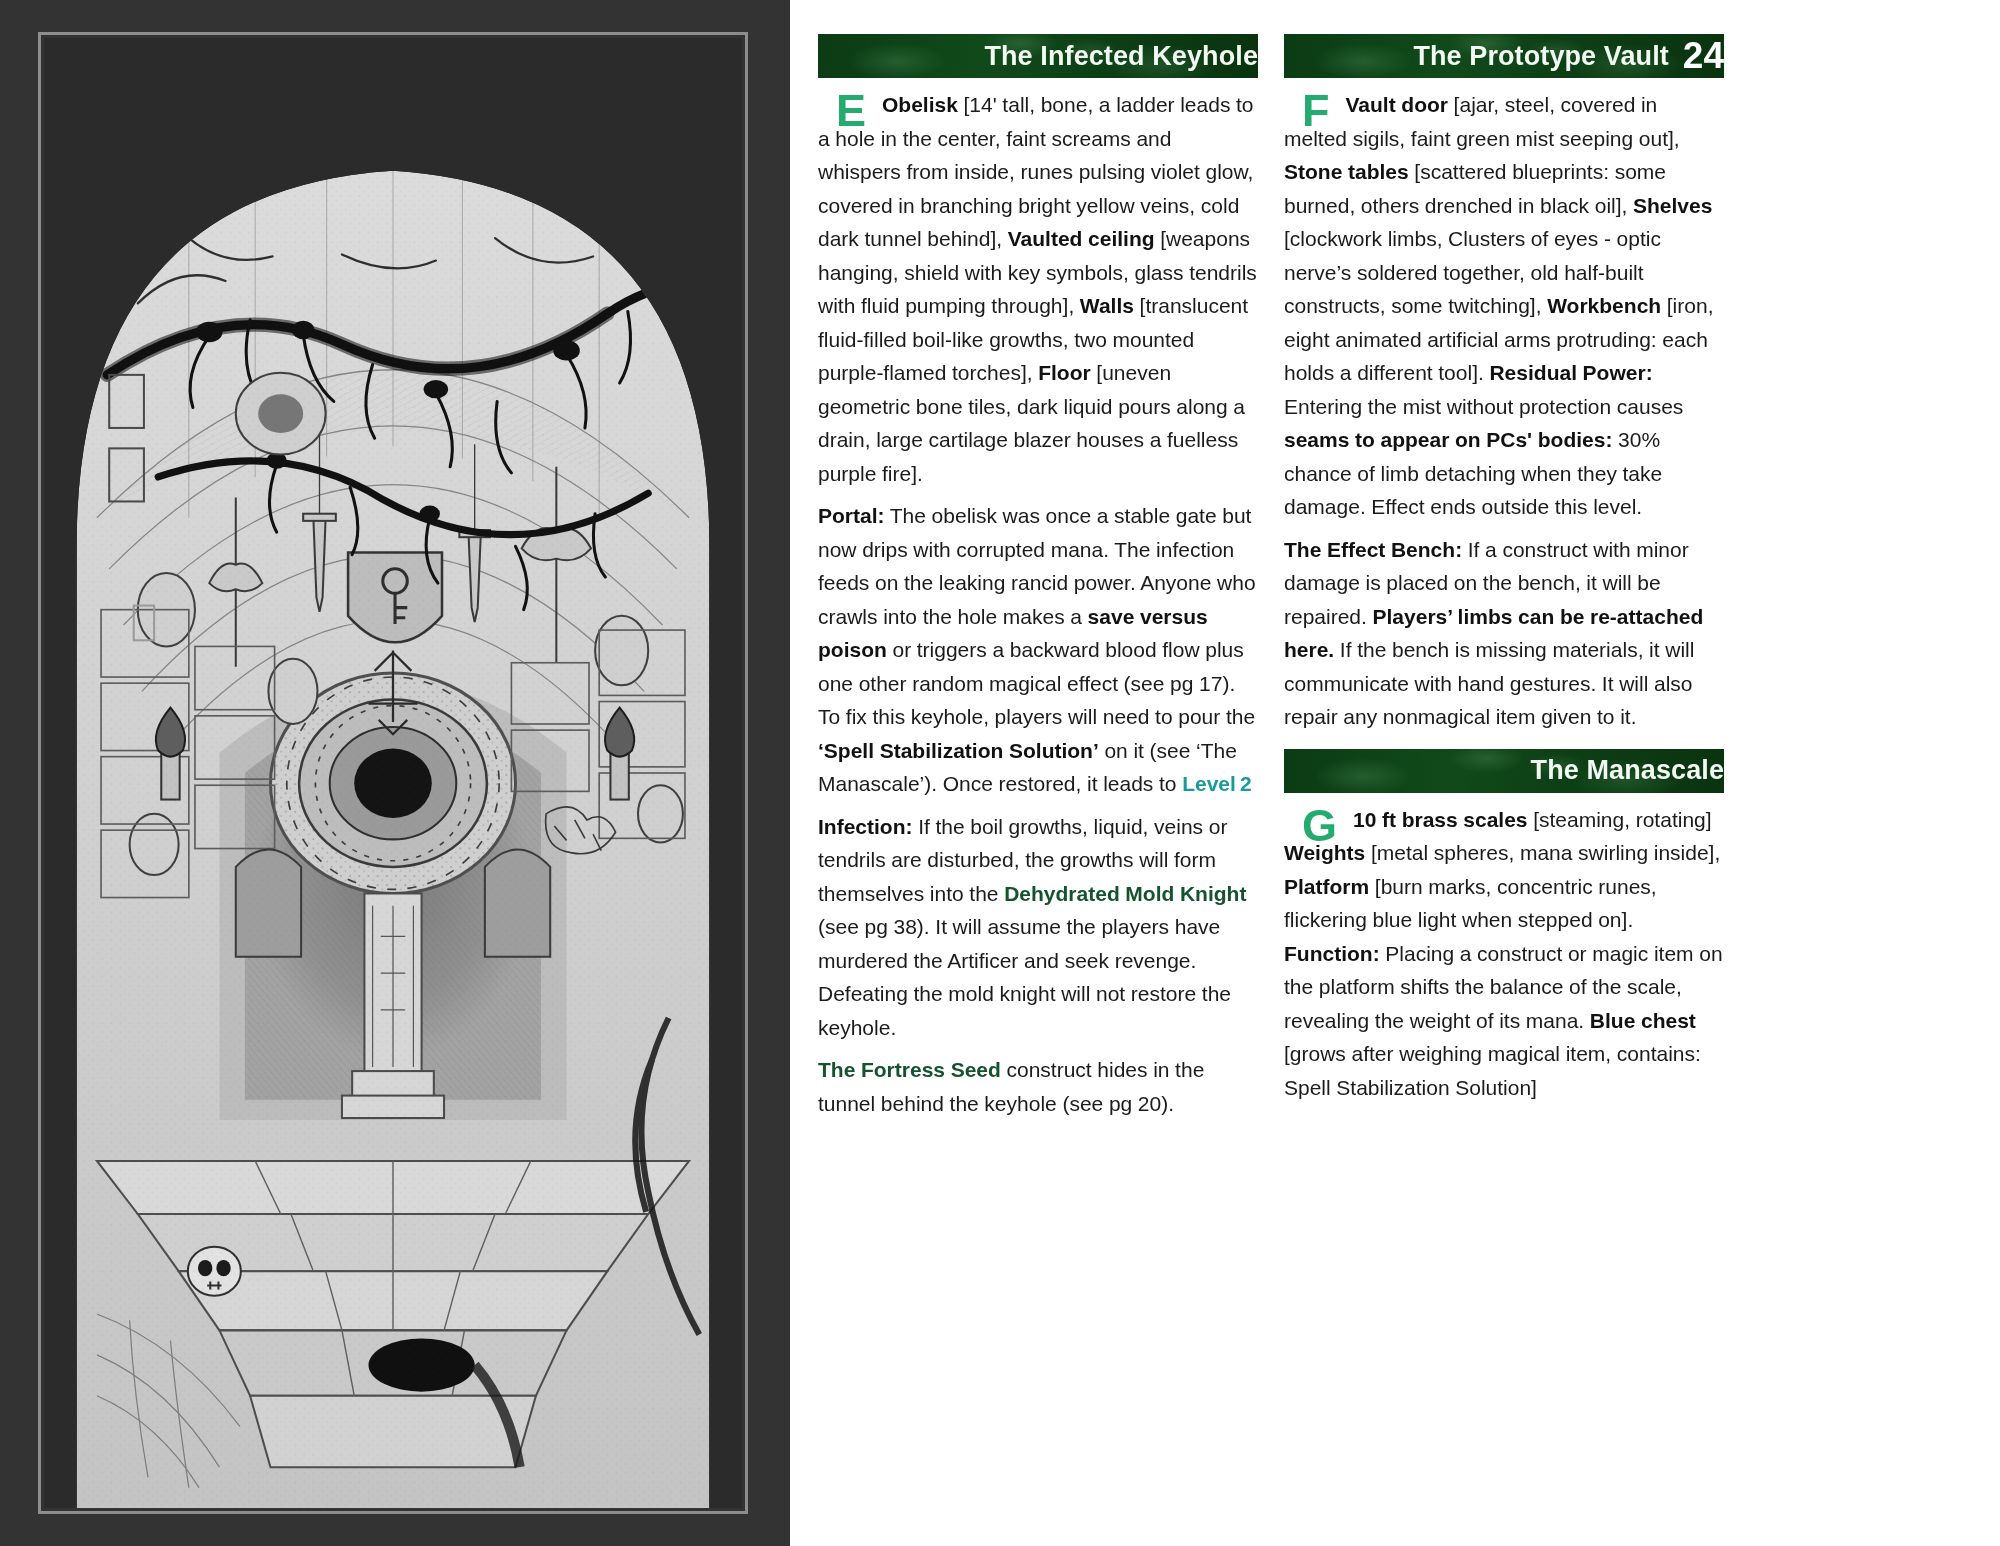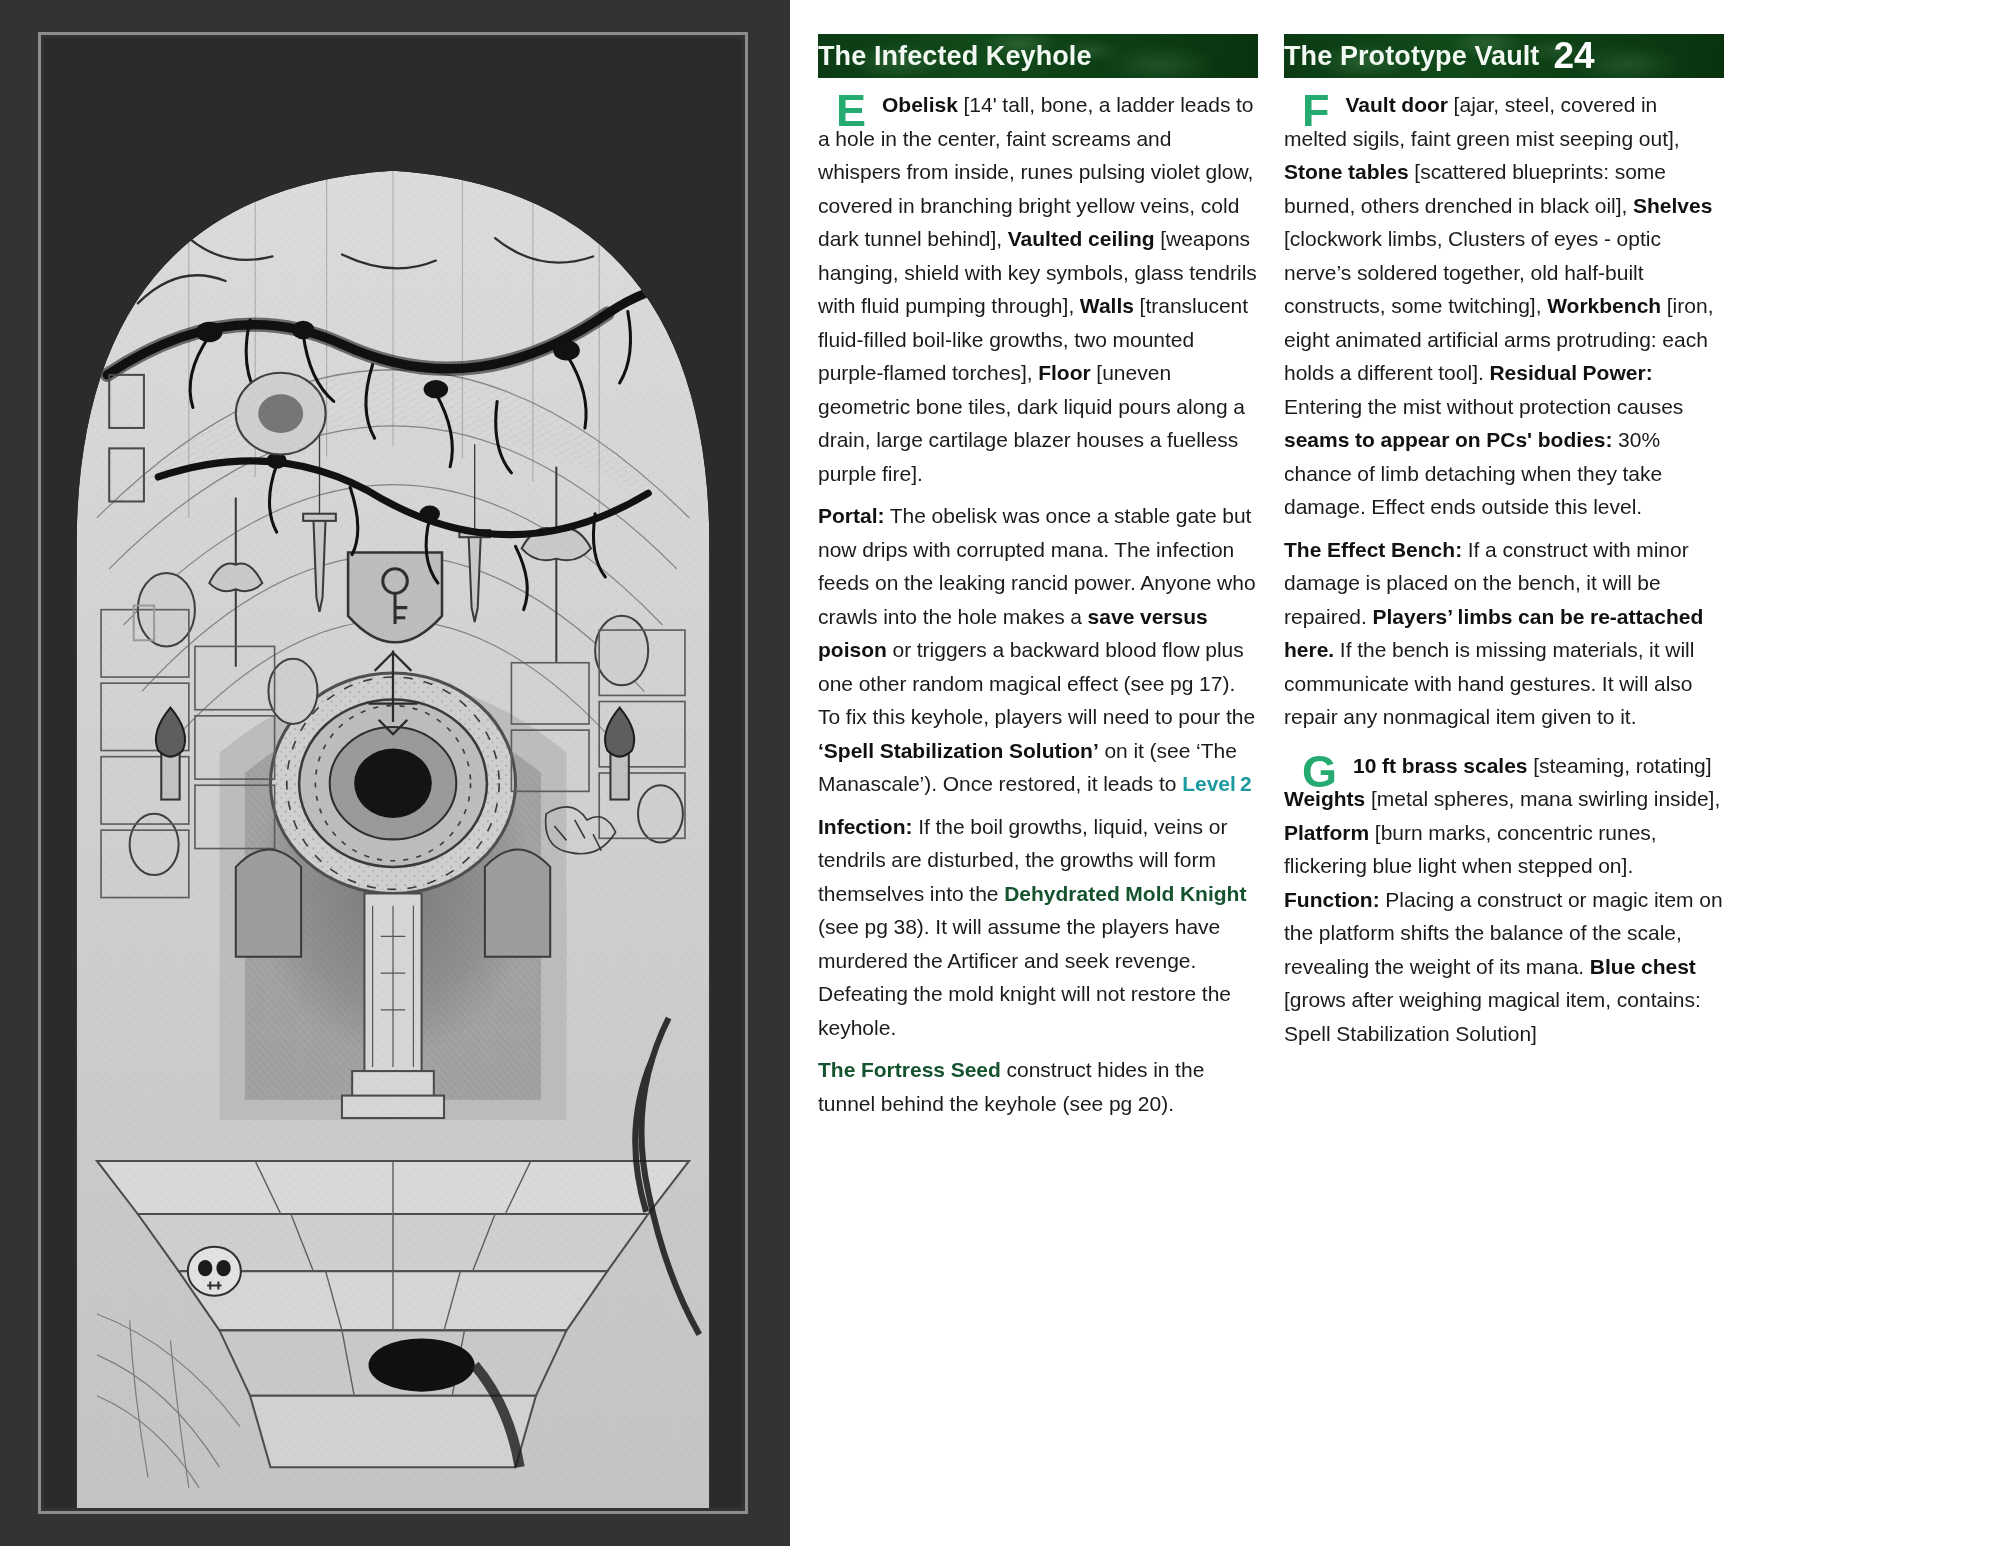--- a/index.html
+++ b/index.html
@@ -65,21 +65,21 @@
     position: relative;
     height: 44px;
     background:
       radial-gradient(ellipse 70px 26px at 18% 62%, rgba(120,190,130,.22), rgba(120,190,130,0) 70%),
       radial-gradient(ellipse 52px 20px at 46% 22%, rgba(150,210,160,.18), rgba(150,210,160,0) 72%),
       radial-gradient(ellipse 80px 30px at 78% 70%, rgba(110,180,120,.20), rgba(110,180,120,0) 70%),
       radial-gradient(ellipse 40px 16px at 62% 38%, rgba(170,225,175,.12), rgba(170,225,175,0) 75%),
       linear-gradient(100deg, #0b3b14 0%, #114a1a 38%, #0d3f15 64%, #09330f 100%);
     display: flex;
     align-items: center;
-    justify-content: flex-start;
+    justify-content: flex-end;
     margin-bottom: 10px;
     overflow: hidden;
   }
   .sec-head .bar-title {
     color: #f2f9f3;
     font-size: 27px;
     font-weight: bold;
     letter-spacing: .1px;
     line-height: 1;
     white-space: nowrap;
@@ -442,20 +442,23 @@
 
       <p class="body">
         <b>The Effect Bench:</b> If a construct with minor damage is placed on the bench, it will
         be repaired. <b>Players’ limbs can be re-attached here.</b> If the bench is missing
         materials, it will communicate with hand gestures. It will also repair any nonmagical item
         given to it.
       </p>
 
       <div class="spacer-sm"></div>
 
+      <div class="sec-head">
+        <span class="bar-title">The Manascale</span>
+      </div>
 
       <div class="entry">
         <span class="drop">G</span>
         <p class="body first">
           <b>10 ft brass scales</b> [steaming, rotating] <b>Weights</b> [metal spheres, mana swirling
           inside], <b>Platform</b> [burn marks, concentric runes, flickering blue light when stepped
           on]. <b>Function:</b> Placing a construct or magic item on the platform shifts the balance
           of the scale, revealing the weight of its mana. <b>Blue chest</b> [grows after weighing
           magical item, contains: Spell Stabilization Solution]
         </p>

